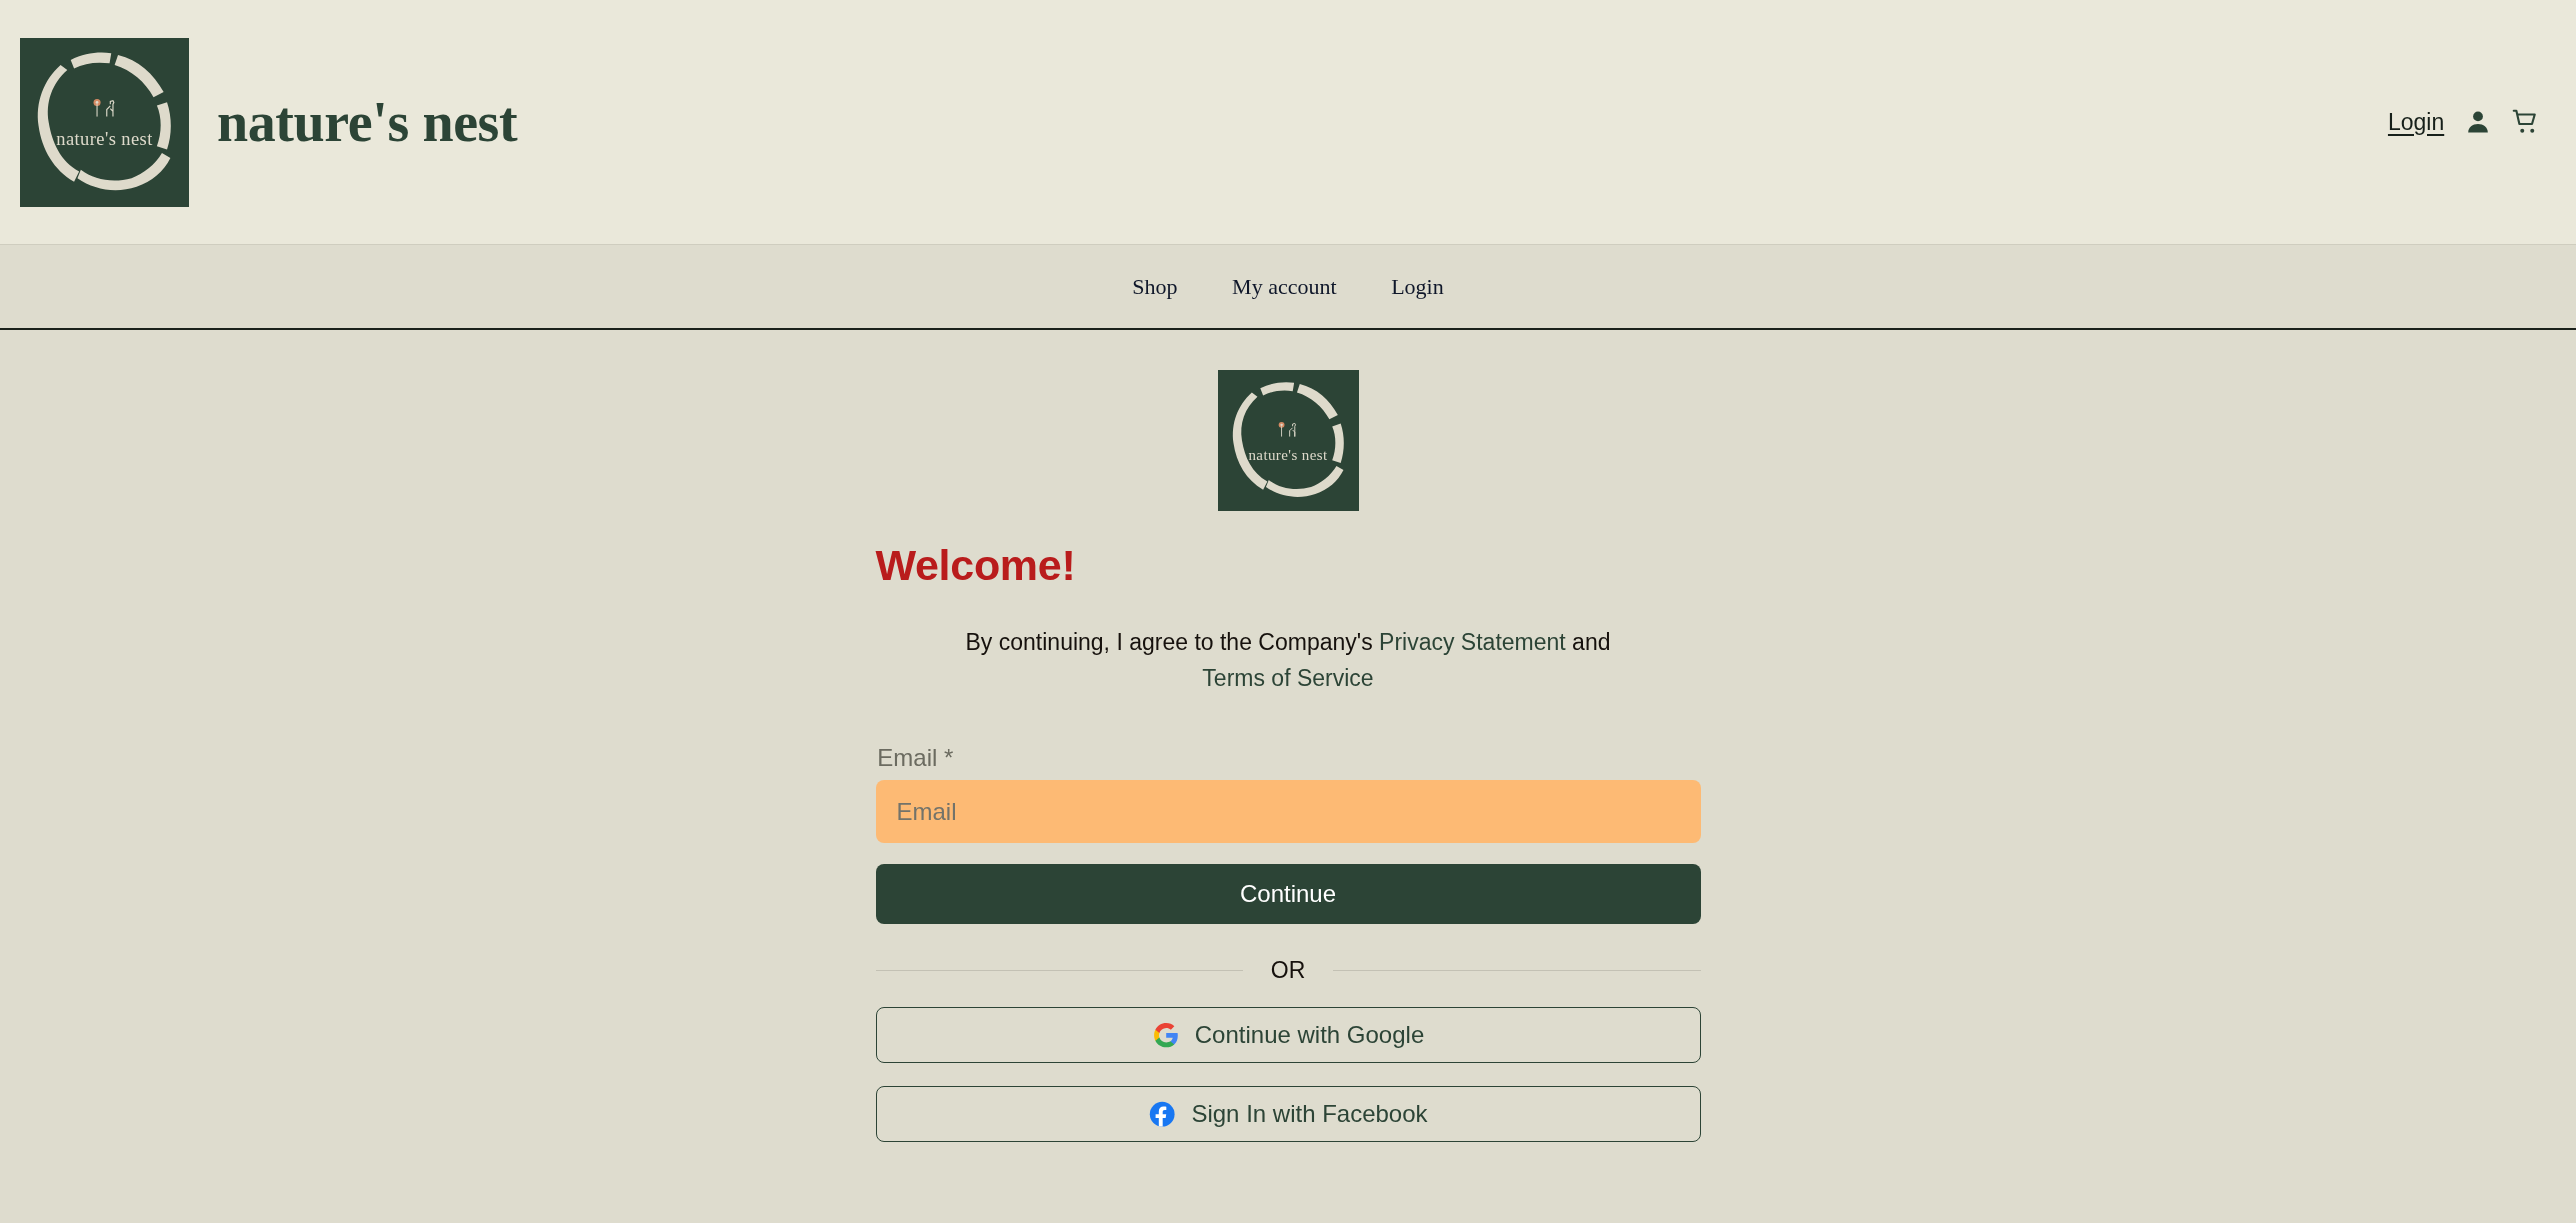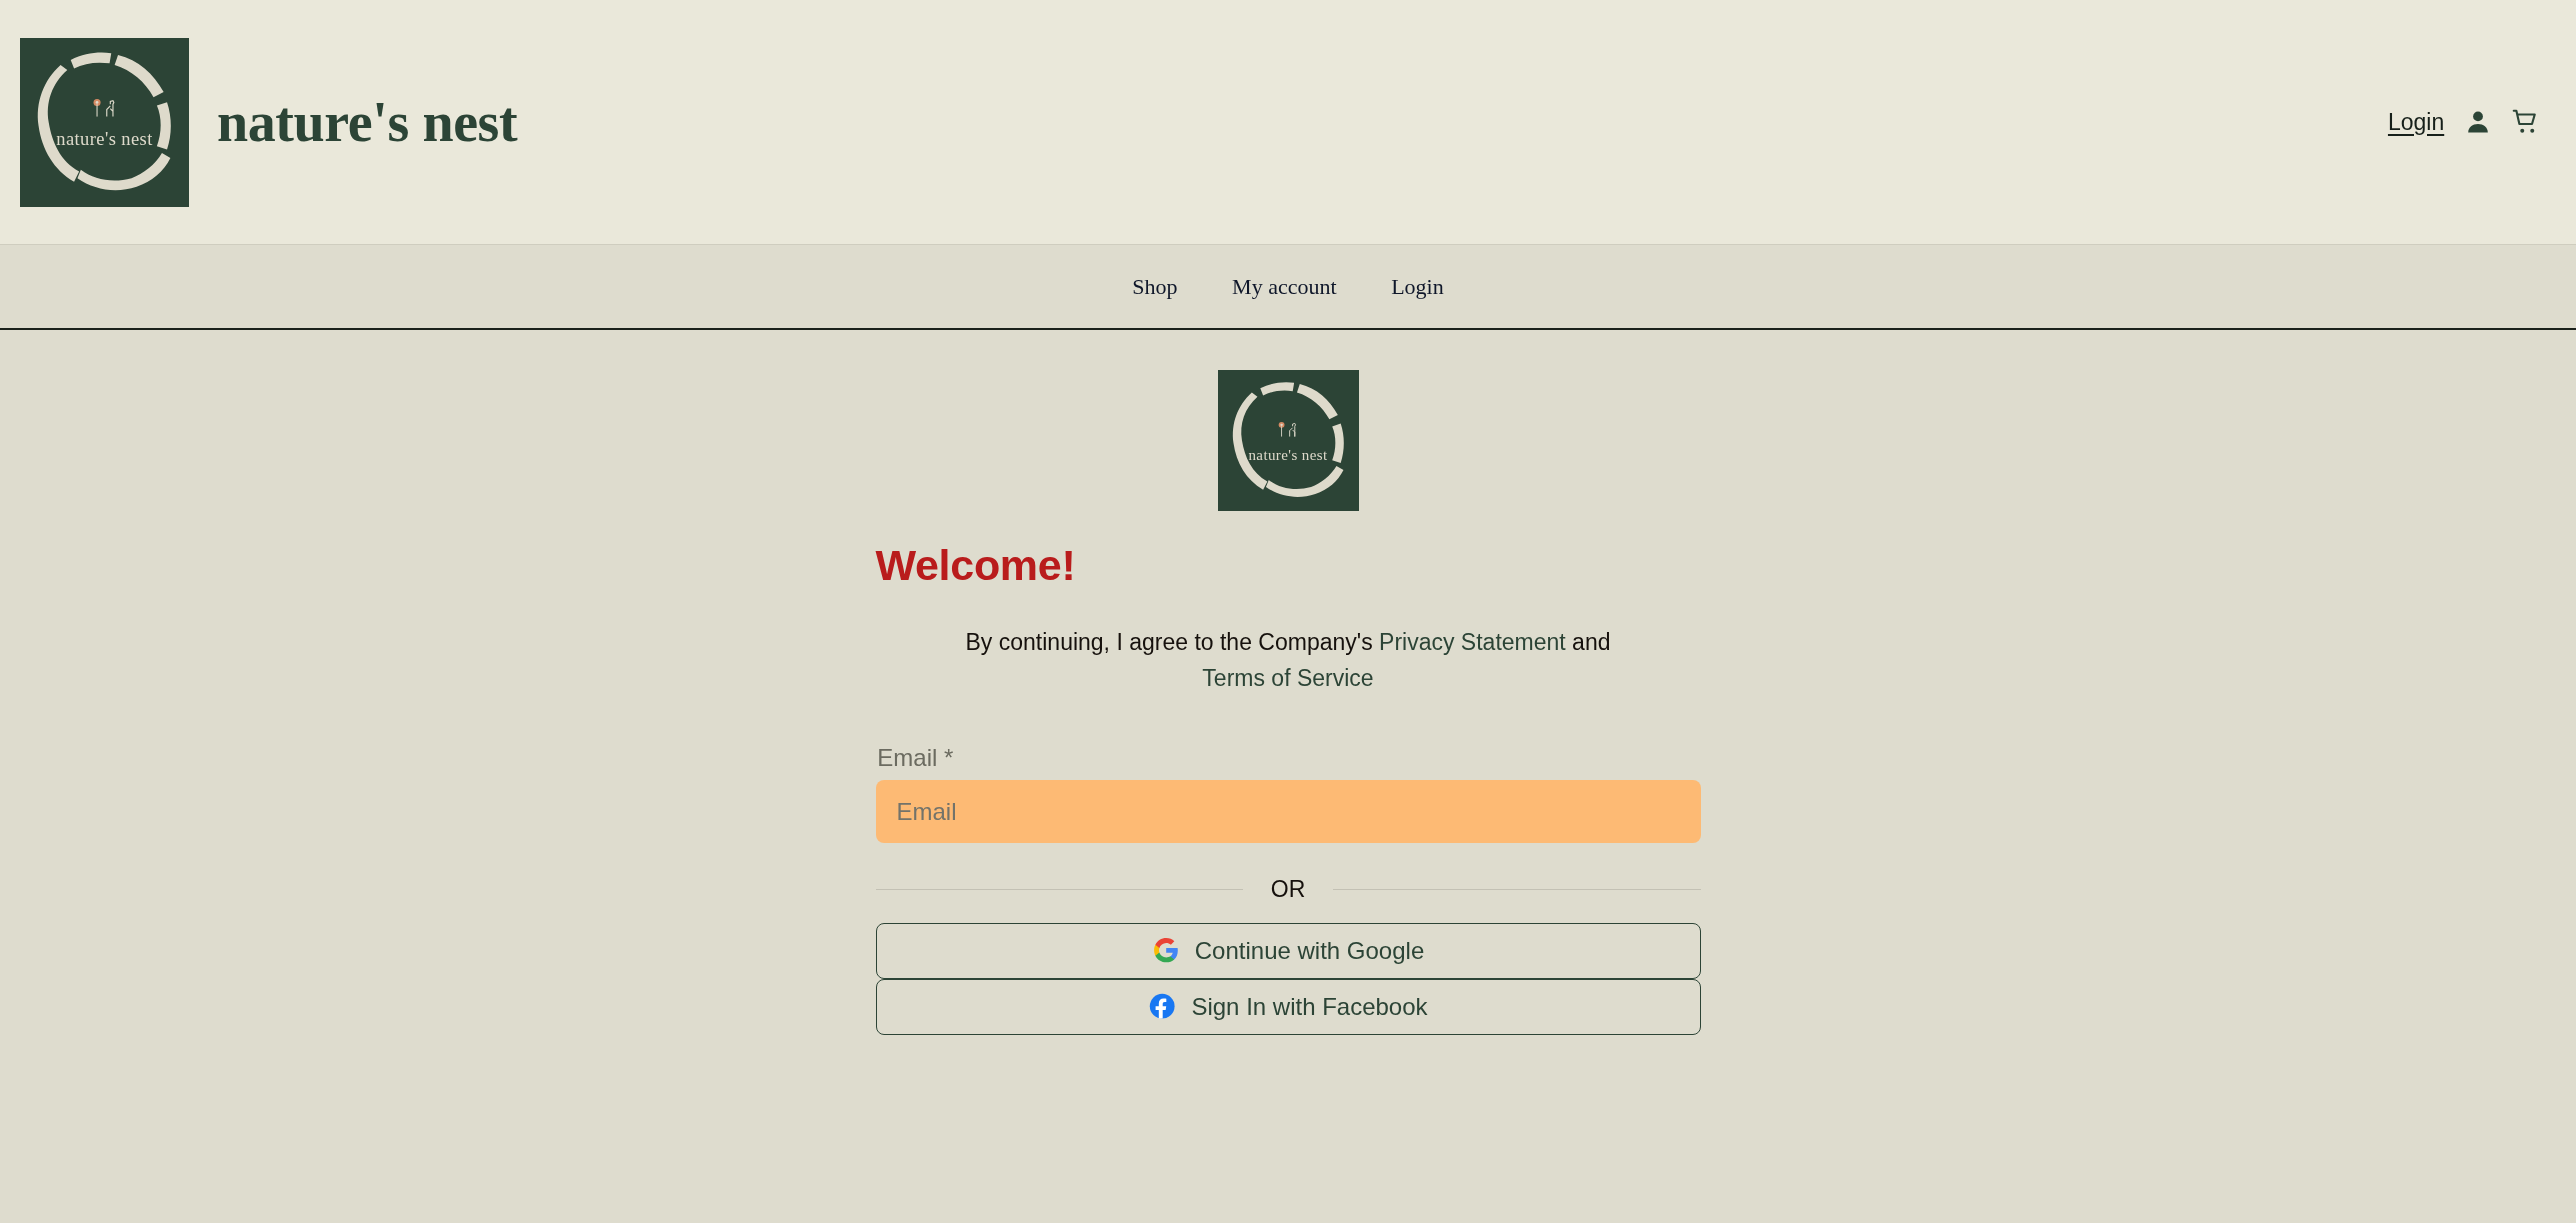--- a/index.html
+++ b/index.html
@@ -206,20 +206,21 @@
   .or-line {
     flex: 1;
     height: 0.9px;
     background: #c3c1b4;
   }
   .or-label {
     font-size: 23px;
     color: #16110d;
   }
   .social-btn {
+    margin-top: 23px;
     width: 100%;
     height: 56px;
     background: transparent;
     border: 1.3px solid #2c4436;
     border-radius: 8px;
     display: flex;
     align-items: center;
     justify-content: center;
     gap: 15px;
     cursor: pointer;
@@ -318,20 +319,21 @@
 
     <h1 class="welcome-title">Welcome!</h1>
 
     <p class="legal-text">
       <span>By continuing, I agree to the Company's </span><span class="legal-link">Privacy Statement</span><span> and </span><span class="legal-link">Terms of Service</span>
     </p>
 
     <div class="field-label">Email *</div>
     <input class="text-input" type="email" placeholder="Email" style="">
 
+    <button class="primary-btn">Continue</button>
 
     <div class="or-row">
       <span class="or-line"></span>
       <span class="or-label">OR</span>
       <span class="or-line"></span>
     </div>
 
     <button class="social-btn">
       <span class="social-icon">
         <svg width="26.4" height="26.4" viewBox="0 0 48 48">

